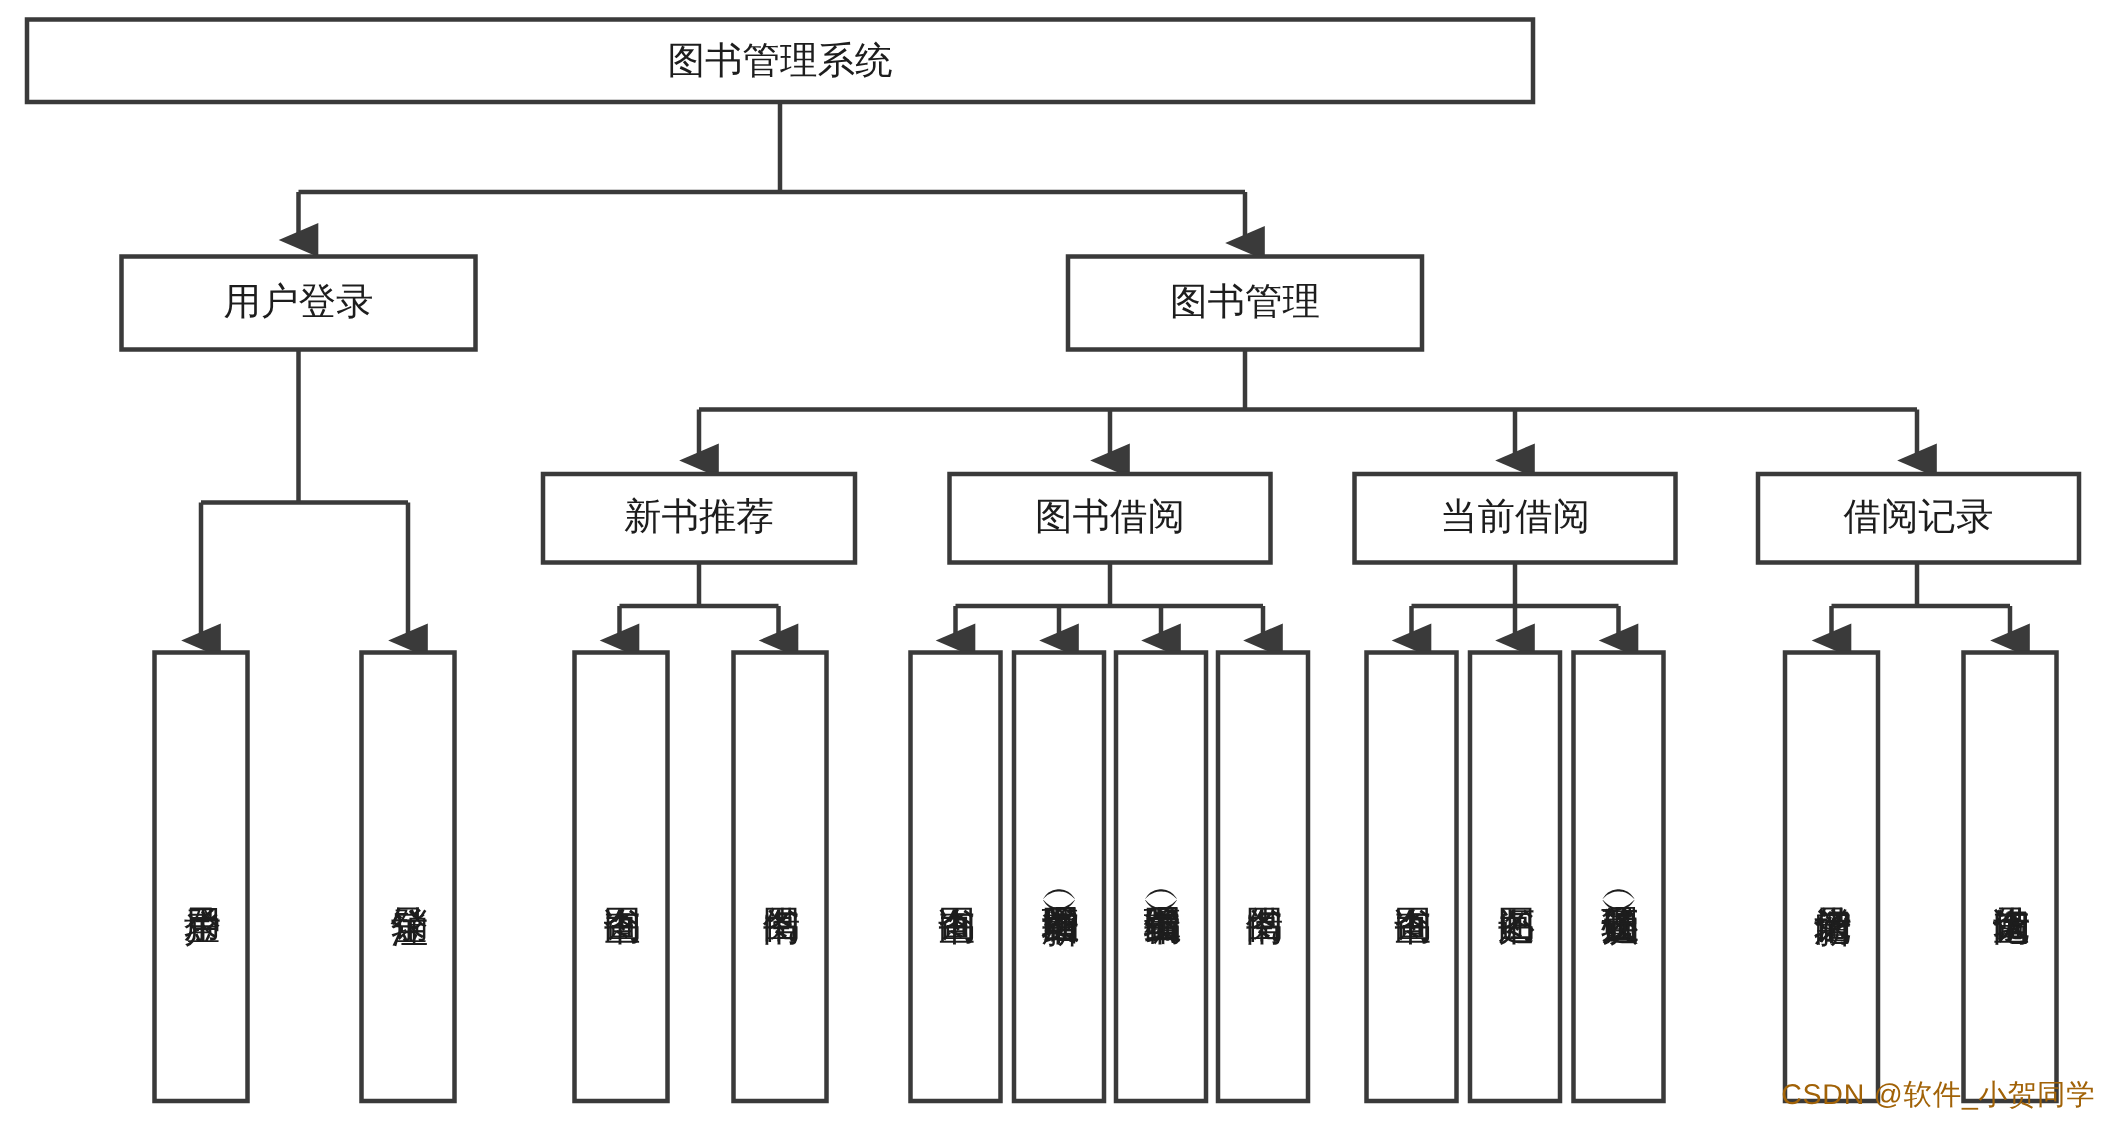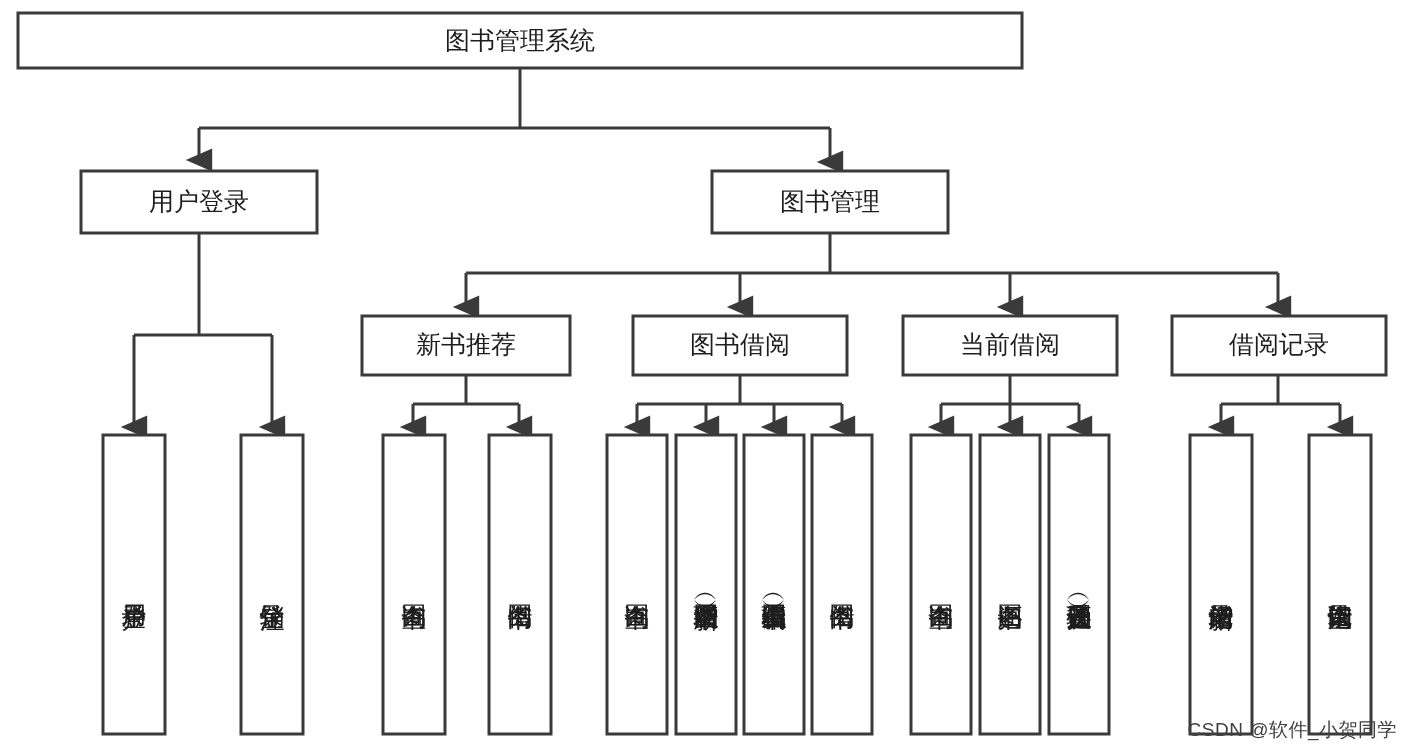--- a/index.html
+++ b/index.html
@@ -11,21 +11,21 @@
   svg#diagram{position:absolute;left:0;top:0;width:1405px;height:747px;display:block;}
   .node-rect{fill:#ffffff;stroke:#3a3a3a;stroke-width:3;}
   .conn{stroke:#3a3a3a;stroke-width:3;fill:none;stroke-linecap:butt;}
   .h-label{
     font-family:"Liberation Sans","DejaVu Sans",sans-serif;
     font-size:25px;fill:#1d1d1d;text-anchor:middle;dominant-baseline:middle;
   }
   .watermark{
     position:absolute;right:8px;bottom:4px;
     font-family:"Liberation Sans","DejaVu Sans",sans-serif;
-    font-size:19px;color:#404040;white-space:nowrap;letter-spacing:.5px;
+    font-size:19px;color:#a16207;white-space:nowrap;letter-spacing:.5px;
     pointer-events:none;
     text-align:center;
   }
   .vlabel{
     position:absolute;
     writing-mode:vertical-rl;
     text-orientation:upright;
     font-family:"Liberation Sans","DejaVu Sans",sans-serif;
     font-size:25px;line-height:1.08;color:#1d1d1d;
     display:flex;align-items:center;justify-content:center;

